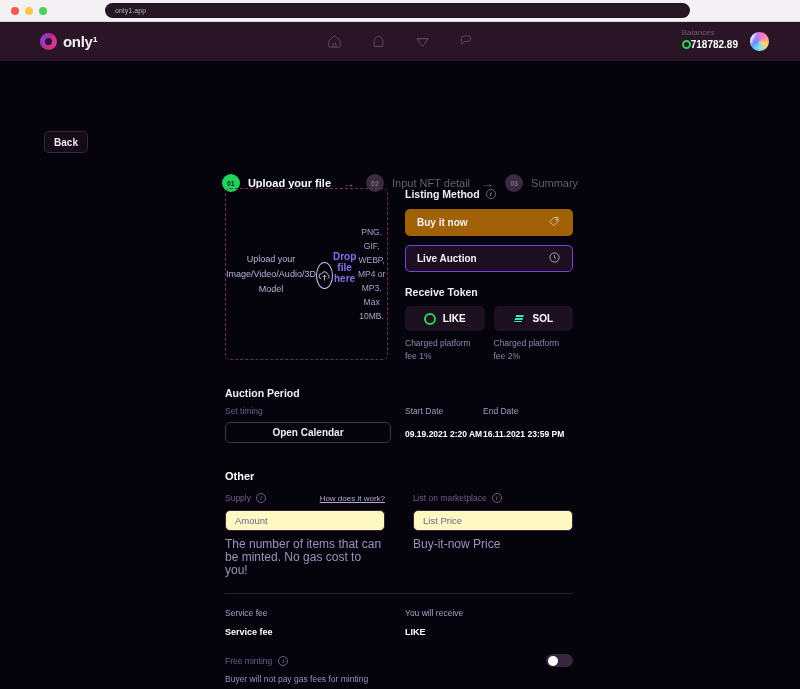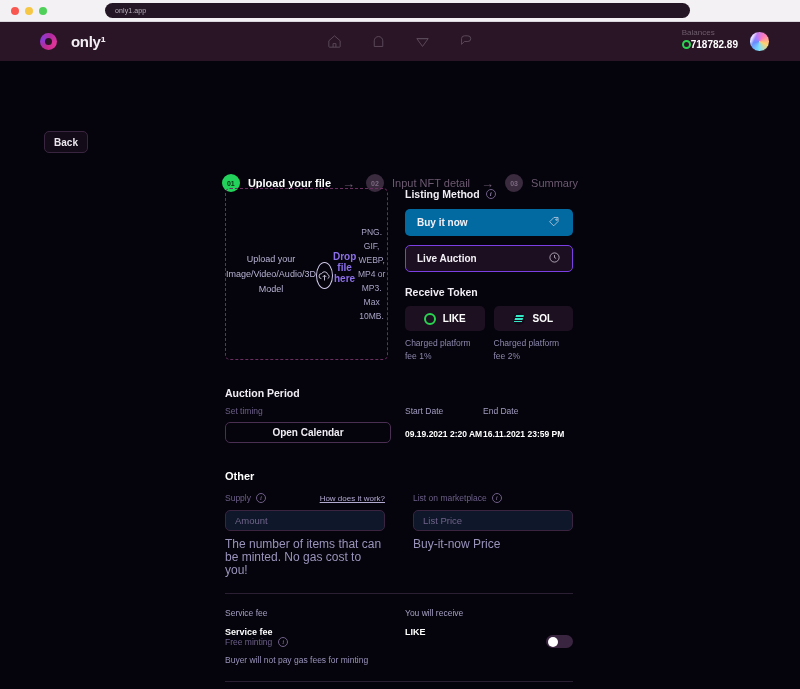--- a/index.html
+++ b/index.html
@@ -32,21 +32,21 @@
   }
   .url-text { font-size: 7px; color: #b9b2bd; letter-spacing: .1px; }
 
   
   .app-header {
     height: 39px; width: 800px;
     background: #2a1526;
     display: flex; align-items: center;
     position: relative;
   }
-  .logo-wrap { display: flex; align-items: center; gap: 14px; margin-left: 40px; }
+  .logo-wrap { display: flex; align-items: center; gap: 6px; margin-left: 40px; }
   .logo-ring {
     width: 17px; height: 17px; border-radius: 50%;
     background: conic-gradient(from 200deg, #c22b8e, #8b3bd6, #b12ba0, #e0359b, #c22b8e);
     display: flex; align-items: center; justify-content: center;
   }
   .logo-ring::after {
     content: ""; width: 7px; height: 7px; border-radius: 50%; background: #2a1526;
   }
   .logo-text { color: #f2eef4; font-size: 15px; font-weight: 700; letter-spacing: -.3px; }
 
@@ -146,21 +146,21 @@
     width: 10px; height: 10px; border-radius: 50%;
     border: 1px solid #6e5f86; color: #8b7ca1;
     font-size: 7px; line-height: 8px; text-align: center;
     font-style: italic; font-family: "Liberation Serif", serif;
     display: inline-flex; align-items: center; justify-content: center;
     flex: 0 0 auto;
   }
 
   .opt {
     margin-top: 9px; height: 27px;
-    background: #0369a1; border: 1px solid transparent; border-radius: 5px;
+    background: #a16207; border: 1px solid transparent; border-radius: 5px;
     display: flex; align-items: center; justify-content: space-between;
     padding: 0 11px; cursor: pointer;
   }
   .opt.selected { border-color: #7b3fe4; background: #1c0f22; }
   .opt-label { font-size: 10px; font-weight: 700; color: #f4f1f6; }
   .opt svg { width: 13px; height: 13px; stroke: #efeaf2; fill: none; stroke-width: 1.2; }
 
   .token-title { margin-top: 14px; }
   .tokens { display: flex; gap: 9px; margin-top: 8px; }
   .token-col { width: 80px; }
@@ -200,35 +200,35 @@
 
   .other { margin-top: 27px; }
   .other-head { font-size: 11px; font-weight: 700; color: #ffffff; }
   .fields { display: flex; gap: 28px; margin-top: 10px; justify-content: space-between; }
   .field { width: 165px; }
   .field-head { display: flex; align-items: center; justify-content: space-between; height: 12px; }
   .field-lbl { font-size: 8.5px; color: #6c6088; display: flex; align-items: center; gap: 5px; }
   .how-link { font-size: 8px; color: #b3aad0; text-decoration: underline; cursor: pointer; }
   .field input {
     margin-top: 6px; width: 100%; height: 21px;
-    background: #0f172a; border: 1px solid #3a2440; border-radius: 5px;
+    background: #fef9c3; border: 1px solid #3a2440; border-radius: 5px;
     color: #8d85a8; font-size: 9.5px; padding: 0 9px;
     font-family: "Liberation Sans", sans-serif; outline: none;
   }
   .field input::placeholder { color: #6f6389; }
   .field-note { font-size: 12px; color: #9a94bb; line-height: 13px; margin-top: 7px; }
 
   .divider { height: 1px; background: #2b2033; margin-top: 16px; }
 
   .fees { display: flex; margin-top: 14px; }
   .fee-col-a { width: 180px; }
   .fee-lbl { font-size: 8.5px; color: #a6a0c4; }
   .fee-val { font-size: 9px; font-weight: 700; color: #ffffff; margin-top: 9px; }
 
-  .minting { margin-top: 0; position: relative; }
+  .minting { margin-top: 19px; position: relative; }
   .mint-lbl { font-size: 8.5px; color: #6c6088; display: flex; align-items: center; gap: 6px; }
   .mint-note { font-size: 8.5px; color: #9a94bb; margin-top: 8px; }
   .toggle {
     position: absolute; right: 0; top: -2px;
     width: 27px; height: 13px; border-radius: 7px; background: #3a2540;
     cursor: pointer;
   }
   .toggle::after {
     content: ""; position: absolute; left: 1.5px; top: 1.5px;
     width: 10px; height: 10px; border-radius: 50%; background: #ffffff;

